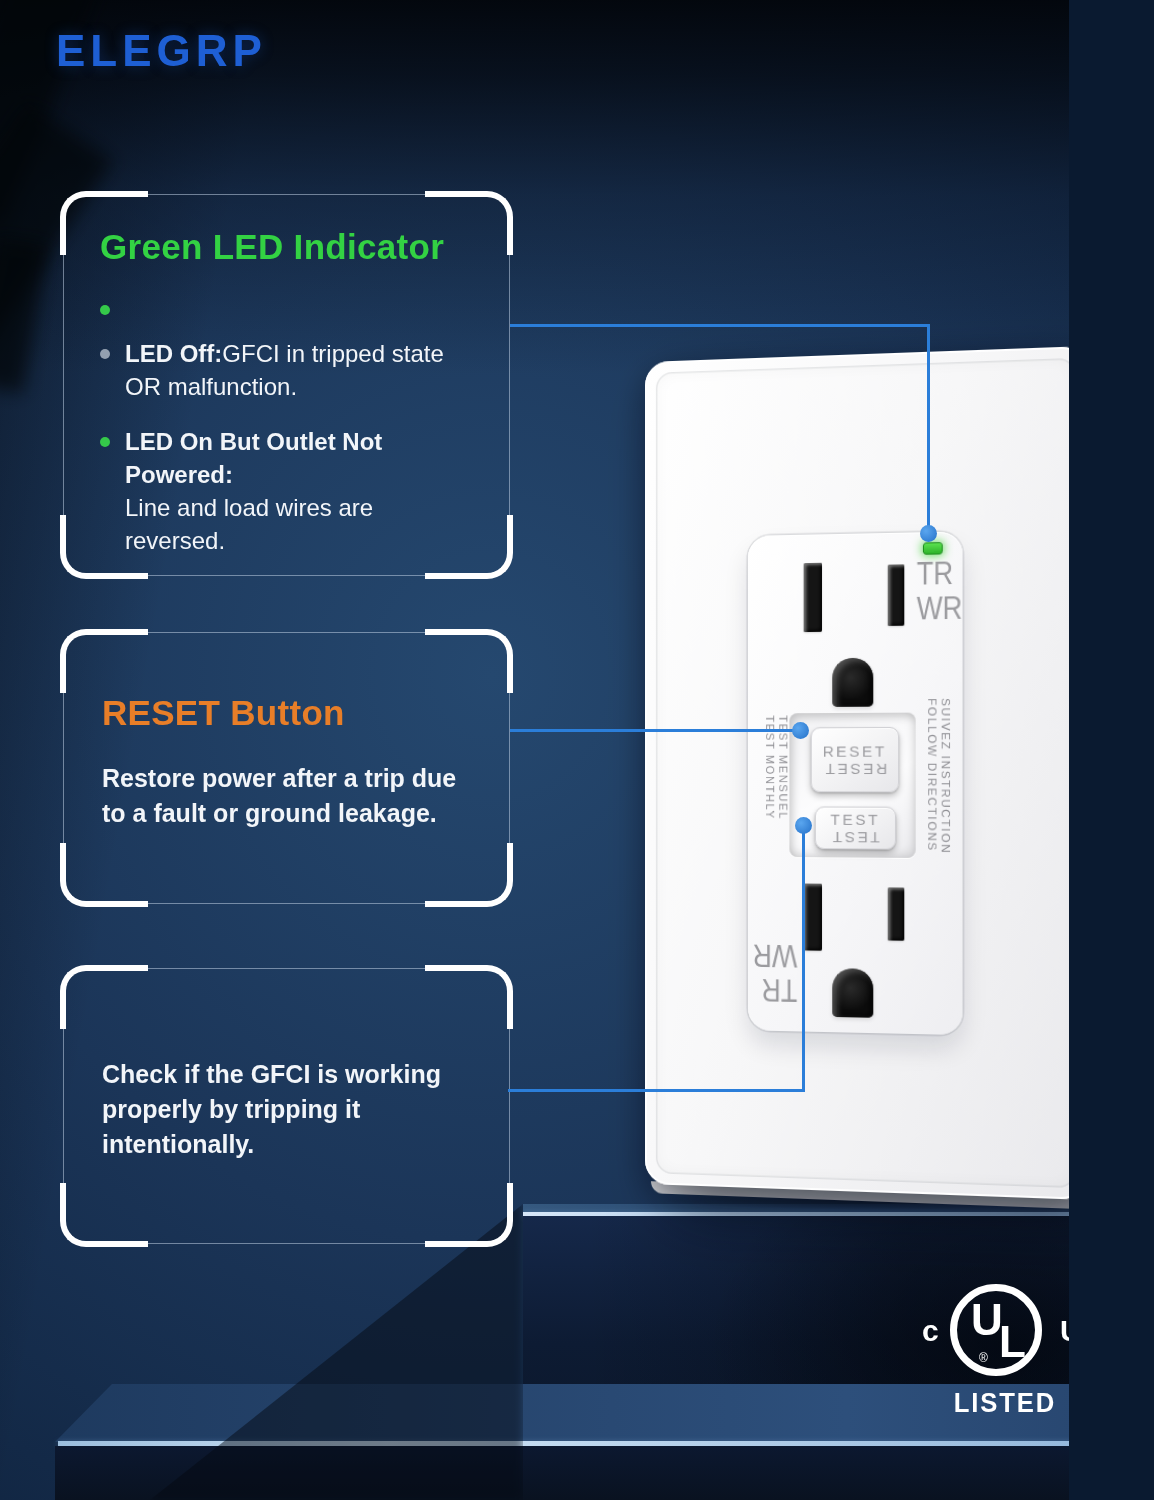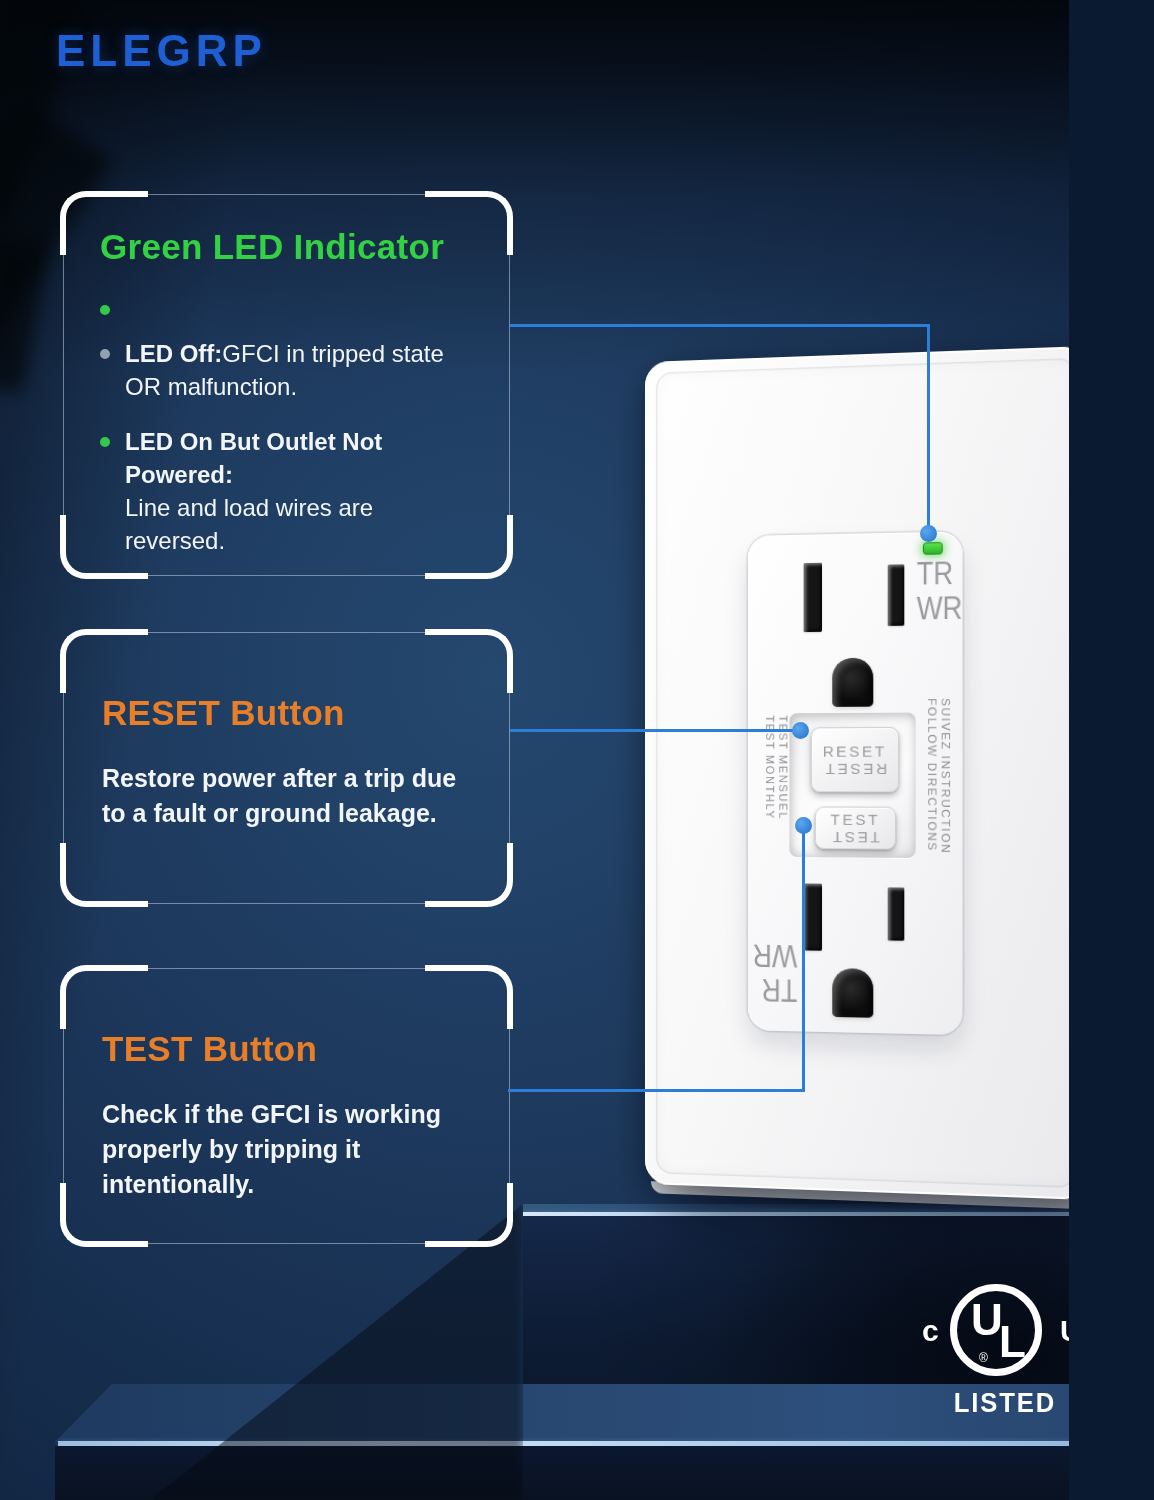--- a/index.html
+++ b/index.html
@@ -17,21 +17,21 @@
   .fol2{left:-52px;top:110px;width:104px;height:250px;transform:rotate(34deg);}
   .fol3{left:-18px;top:240px;width:54px;height:150px;transform:rotate(10deg);}
   
   .brand{
     left:56px;top:26px;position:absolute;
     font-size:44px;font-weight:bold;letter-spacing:5px;color:#1E5FD4;
     text-shadow:0 0 14px rgba(30,95,212,0.35);z-index:3;
   }
   
   .cbox{
-    position:absolute;border:1.5px solid rgba(190,205,225,0.55);border-radius:28px;
+    position:absolute;border:1.5px solid rgba(190,205,225,0.55);border-radius:19px;
     z-index:3;box-sizing:border-box;
   }
   .cb{position:absolute;width:82px;height:58px;border:0 solid #fff;pointer-events:none;}
   .cb.tl{left:-4px;top:-4px;border-left-width:6px;border-top-width:6px;border-top-left-radius:26px;}
   .cb.tr{right:-4px;top:-4px;border-right-width:6px;border-top-width:6px;border-top-right-radius:26px;}
   .cb.bl{left:-4px;bottom:-4px;border-left-width:6px;border-bottom-width:6px;border-bottom-left-radius:26px;}
   .cb.br{right:-4px;bottom:-4px;border-right-width:6px;border-bottom-width:6px;border-bottom-right-radius:26px;}
   .cbox .pad{position:absolute;inset:0;padding:32px 26px 0 36px;}
   .cbox2 .pad{padding:60px 30px 0 38px;}
   .ctitle{font-size:35px;font-weight:bold;letter-spacing:0.3px;margin:0 0 26px 0;}
@@ -213,21 +213,20 @@
 to a fault or ground leakage.</div>
     </div>
   </div>
 
   <div class="cbox cbox2" style="left:63px;top:968px;width:447px;height:276px;">
     <span class="cb tl"></span>
     <span class="cb tr"></span>
     <span class="cb bl"></span>
     <span class="cb br"></span>
     <div class="pad">
-      <div class="ctitle orange">TEST Button</div>
       <div class="cbody">Check if the GFCI is working
 properly by tripping it
 intentionally.</div>
     </div>
   </div>
 
   <div class="cline" style="left:510px;top:324px;width:420px;height:3px;"></div>
   <div class="cline" style="left:927px;top:324px;width:3px;height:205px;"></div>
   <div class="cline" style="left:510px;top:729px;width:286px;height:3px;"></div>
   <div class="cline" style="left:802px;top:832px;width:3px;height:260px;"></div>

